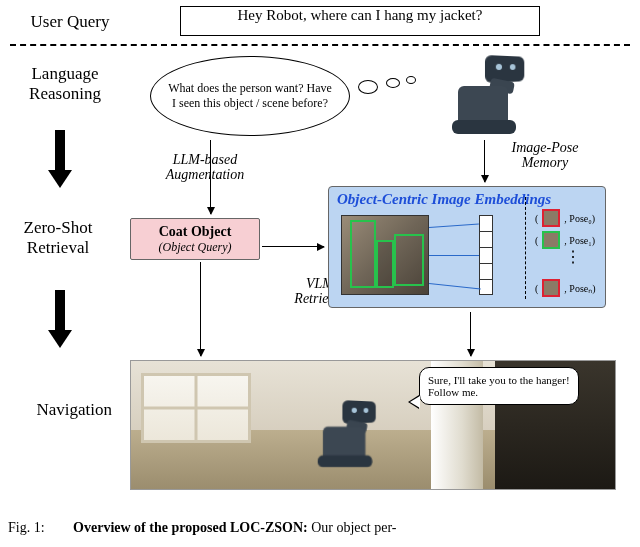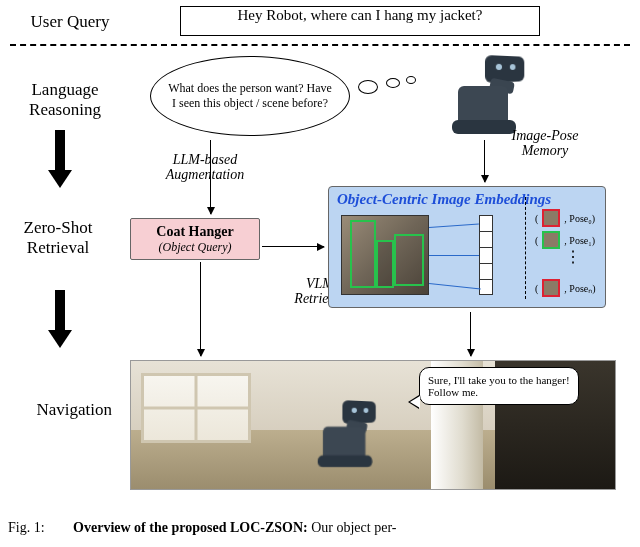--- a/index.html
+++ b/index.html
@@ -24,21 +24,21 @@
     background: #fff;
   }
 
   
   .divider {
     left: 10px; top: 44px; width: 620px; height: 0;
     border-top: 2px dashed #000;
   }
 
   
-  .lang-label { left: 10px; top: 80px; width: 110px; text-align: center; }
+  .lang-label { left: 10px; top: 64px; width: 110px; text-align: center; }
 
   
   .thought {
     left: 150px; top: 56px; width: 200px; height: 80px;
     border: 1.5px solid #000; border-radius: 50%;
     display: flex; align-items: center; justify-content: flex-start;
     font-size: 12px; text-align: center; padding: 10px 16px;
     background: #fff;
   }
   .bubble-small { position:absolute; border:1.5px solid #000; border-radius:50%; background:#fff; }
@@ -58,21 +58,21 @@
   .robot-arm { position:absolute; left: 50px; top: 24px; width: 24px; height: 12px;
     background: #3a4550; border-radius: 4px; transform: rotate(12deg); }
   .robot-body { position:absolute; left: 18px; top: 30px; width: 50px; height: 38px;
     background: #3c4752; border-radius: 6px 6px 4px 4px; }
   .robot-base { position:absolute; left: 12px; top: 64px; width: 64px; height: 14px;
     background: #2a3540; border-radius: 6px; }
 
   
   .edge-label { position:absolute; font-style: italic; font-size: 14px; text-align:center; line-height:1.1; }
   .llm-aug { left: 150px; top: 152px; width: 110px; }
-  .img-pose { left: 500px; top: 128px; width: 90px; }
+  .img-pose { left: 500px; top: 140px; width: 90px; }
   .vlm-ret { left: 280px; top: 276px; width: 80px; }
 
   
   .big-arrow {
     position:absolute; left: 50px; width: 20px; height: 60px;
   }
   .ba-shaft { position:absolute; left:5px; top:0; width:10px; height:42px; background:#000; }
   .ba-head { position:absolute; left:-2px; top:40px; width:0; height:0;
     border-left:12px solid transparent; border-right:12px solid transparent; border-top:18px solid #000; }
   .arrow1 { top: 130px; }
@@ -227,21 +227,21 @@
 
 <div class="thin-arrow ta-down" style="left:210px; top:140px; height:74px;"></div>
 <div class="thin-arrow ta-down" style="left:484px; top:140px; height:42px;"></div>
 <div class="thin-arrow ta-right" style="left:262px; top:246px; width:62px;"></div>
 <div class="edge-label vlm-ret">VLM Retrieval</div>
 
 <div class="row label-col zsr-label" style="white-space:pre-line">Zero-Shot
 Retrieval</div>
 
 <div class="row coat-box">
-  <span class="title">Coat Hanger</span>
+  <span class="title">Coat Object</span>
   <span class="sub">(Object Query)</span>
 </div>
 
 <div class="row memory-box">
   <div class="memory-title">Object-Centric Image Embeddings</div>
   <div class="mem-divider"></div>
   <div class="mem-img">
     <div class="bbox bbox1"></div>
     <div class="bbox bbox2"></div>
     <div class="bbox bbox3"></div>

